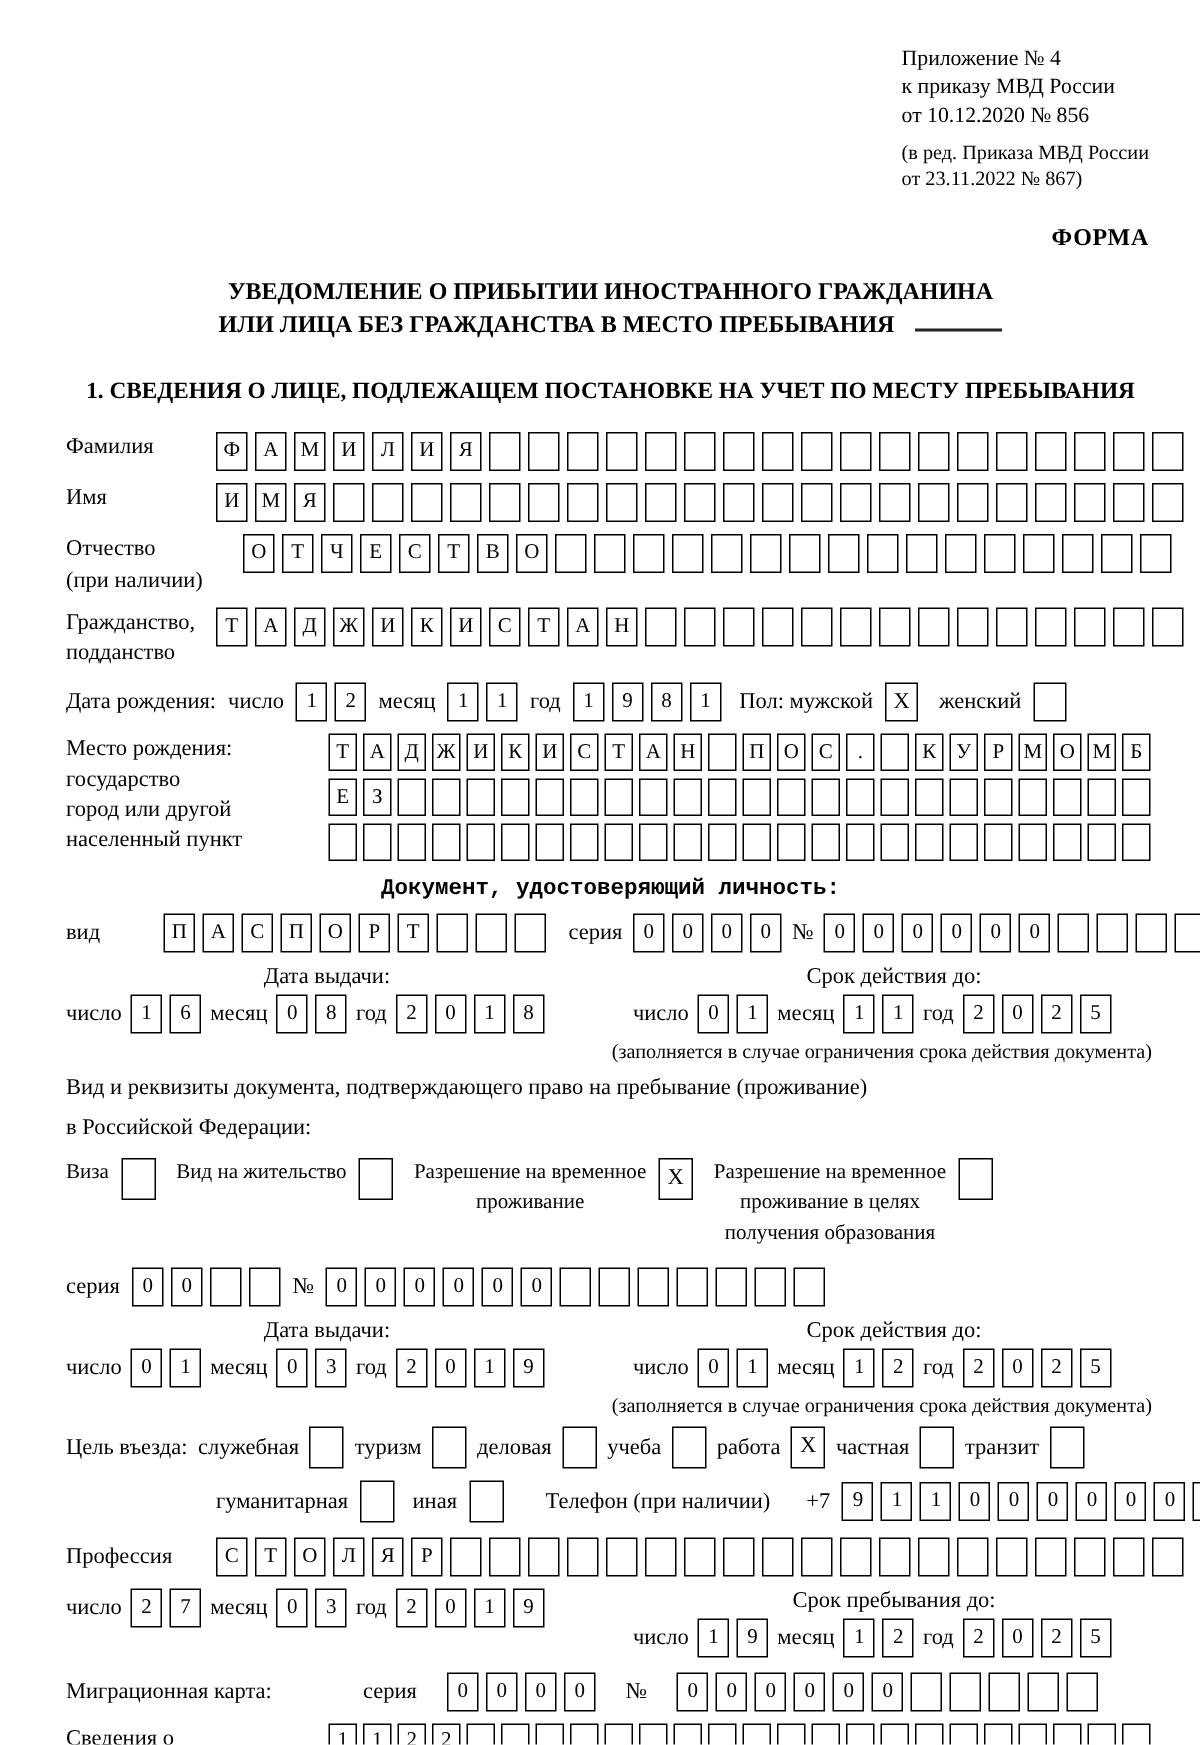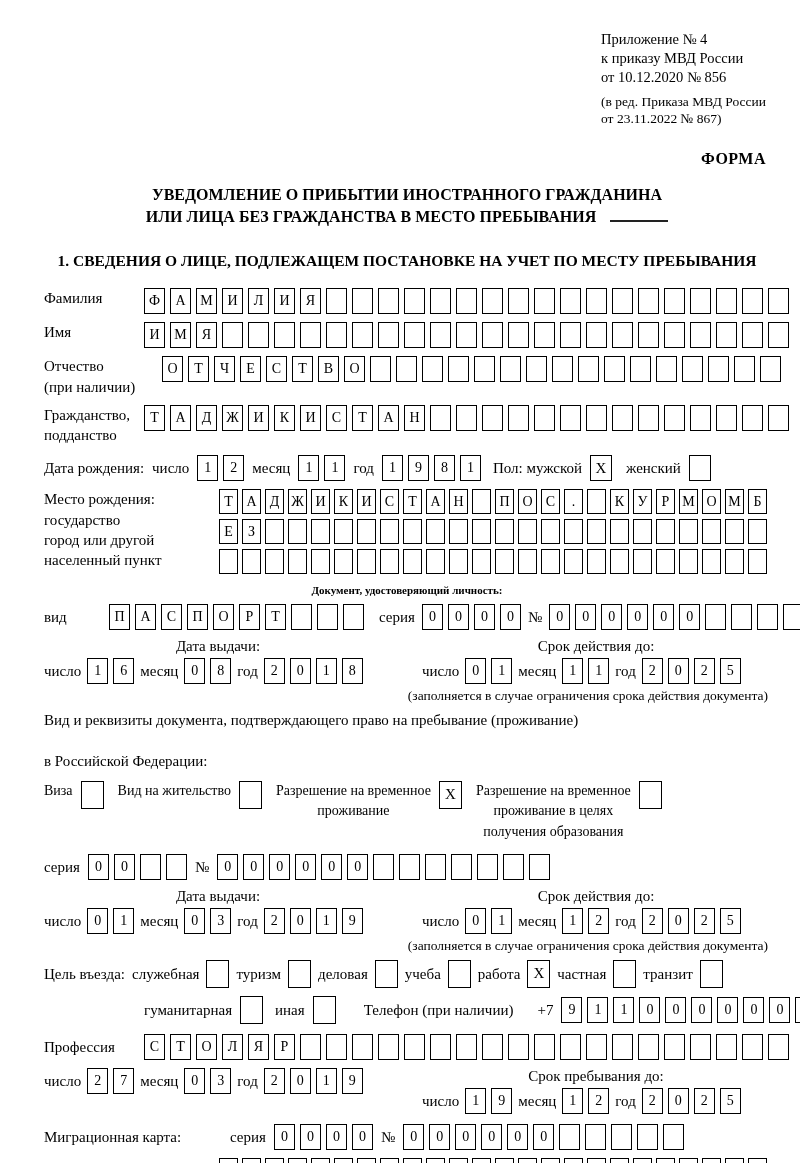--- a/index.html
+++ b/index.html
@@ -39,21 +39,21 @@
   .stack { display:flex; flex-direction:column; gap:5px; }
   .chk {
     width:23px; height:28px; border:1.8px solid #000; flex:none;
     display:flex; align-items:center; justify-content:center; font-size:15px; background:#fff;
   }
   .chk.sm { width:22px; height:26px; }
 
   .inline { display:flex; align-items:center; gap:6px; }
 
   
-  .doc-heading { text-align:center; font-weight:bold; font-size:11px; margin-top:10px; }
+  .doc-heading { text-align:center; font-weight:bold; font-size:15px; margin-top:10px;font-family:Liberation Mono, monospace; }
 
   
   .dates-row { display:flex; margin-top:8px; }
   .dgroup { width:360px; }
   .dgroup.right { margin-left:30px; }
   .dgroup .dtitle { text-align:center; font-size:15px; margin-bottom:3px; }
   .dgroup .dcells { display:flex; align-items:center; gap:6px; }
   .footnote { font-size:13.5px; text-align:right; margin-top:4px; padding-right:2px; }
 
   
@@ -412,21 +412,21 @@
             <span class="cell">0</span>
             <span class="cell">2</span>
             <span class="cell">5</span>
           </div>
       </div>
     </div>
   </div>
   <div class="footnote">(заполняется в случае ограничения срока действия документа)</div>
 
   <div class="lbl" style="margin-top:6px;">Вид и реквизиты документа, подтверждающего право на пребывание (проживание)</div>
-  <div class="lbl" style="margin-top:20px;">в Российской Федерации:</div>
+  <div class="lbl" style="margin-top:6px;">в Российской Федерации:</div>
 
   <div class="opt-row">
     <div class="opt">
       <span class="olbl left">Виза</span>
       <span class="chk"></span>
     </div>
     <div class="opt">
       <span class="olbl left">Вид на жительство</span>
       <span class="chk"></span>
     </div>
@@ -630,21 +630,21 @@
         <div class="cells">
             <span class="cell">2</span>
             <span class="cell">0</span>
             <span class="cell">2</span>
             <span class="cell">5</span>
           </div>
       </div>
     </div>
   </div>
 
-  <div class="frow inline" style="gap:8px; margin-top:10px;">
+  <div class="frow inline" style="gap:20px; margin-top:10px;">
     <span class="lbl" style="width:178px;">Миграционная карта:</span>
     <span class="lbl">серия</span>
     <div class="cells">
         <span class="cell">0</span>
         <span class="cell">0</span>
         <span class="cell">0</span>
         <span class="cell">0</span>
       </div>
     <span class="lbl">№</span>
     <div class="cells">

